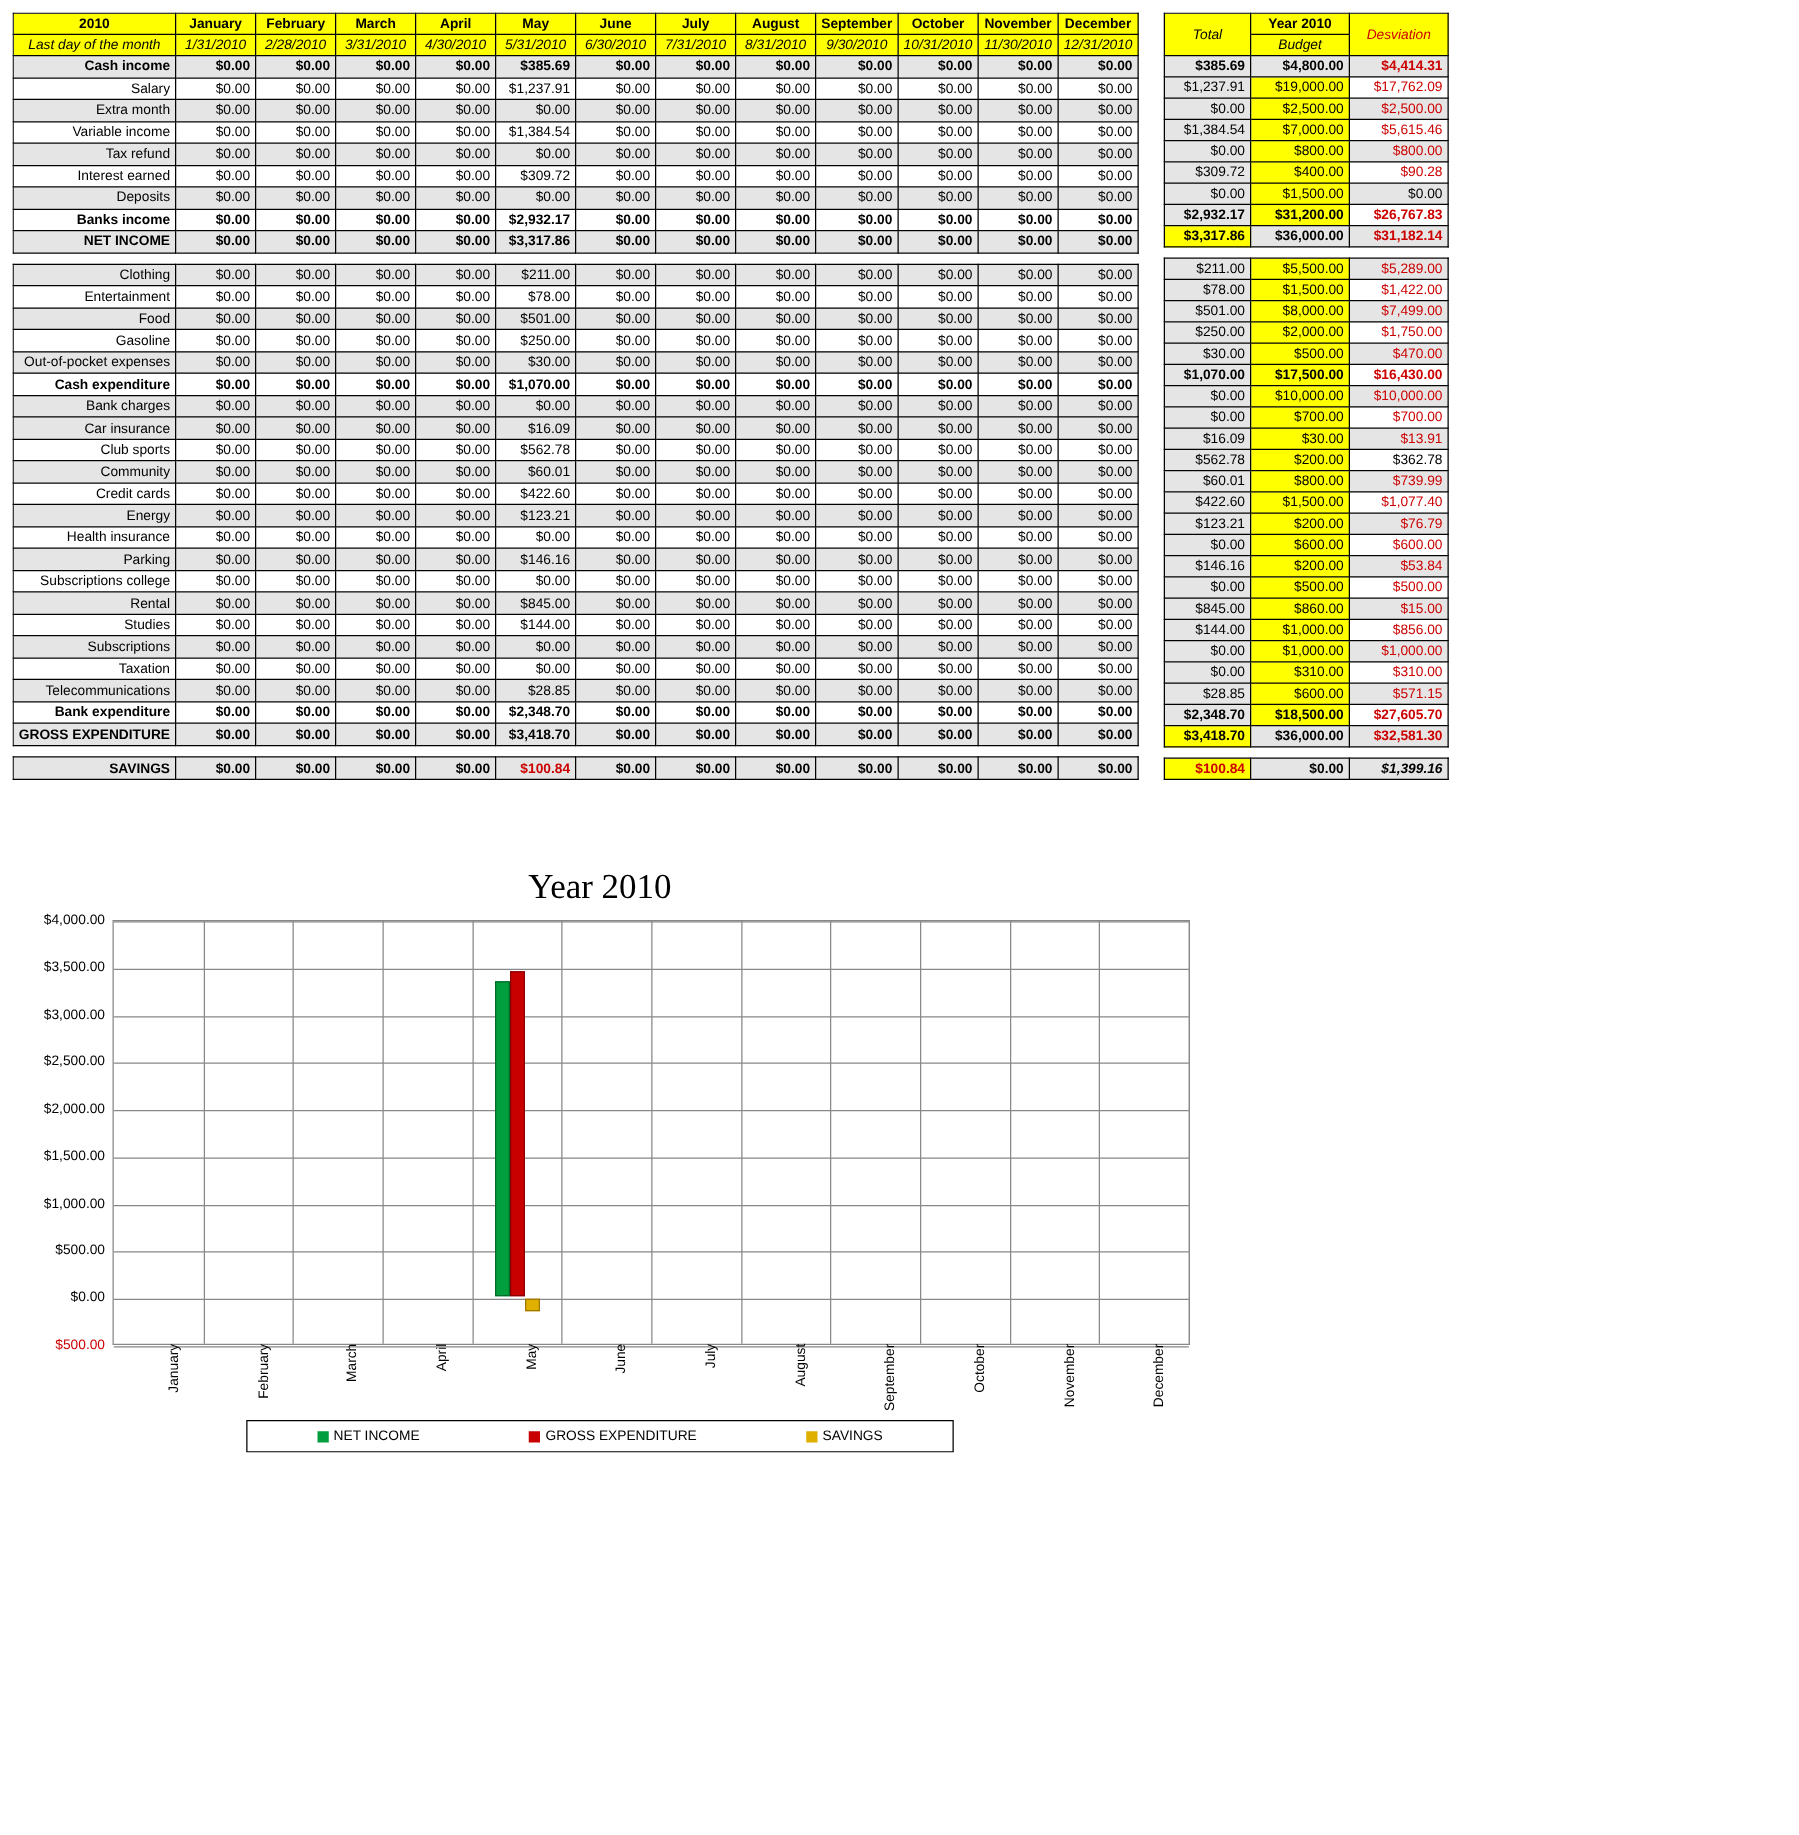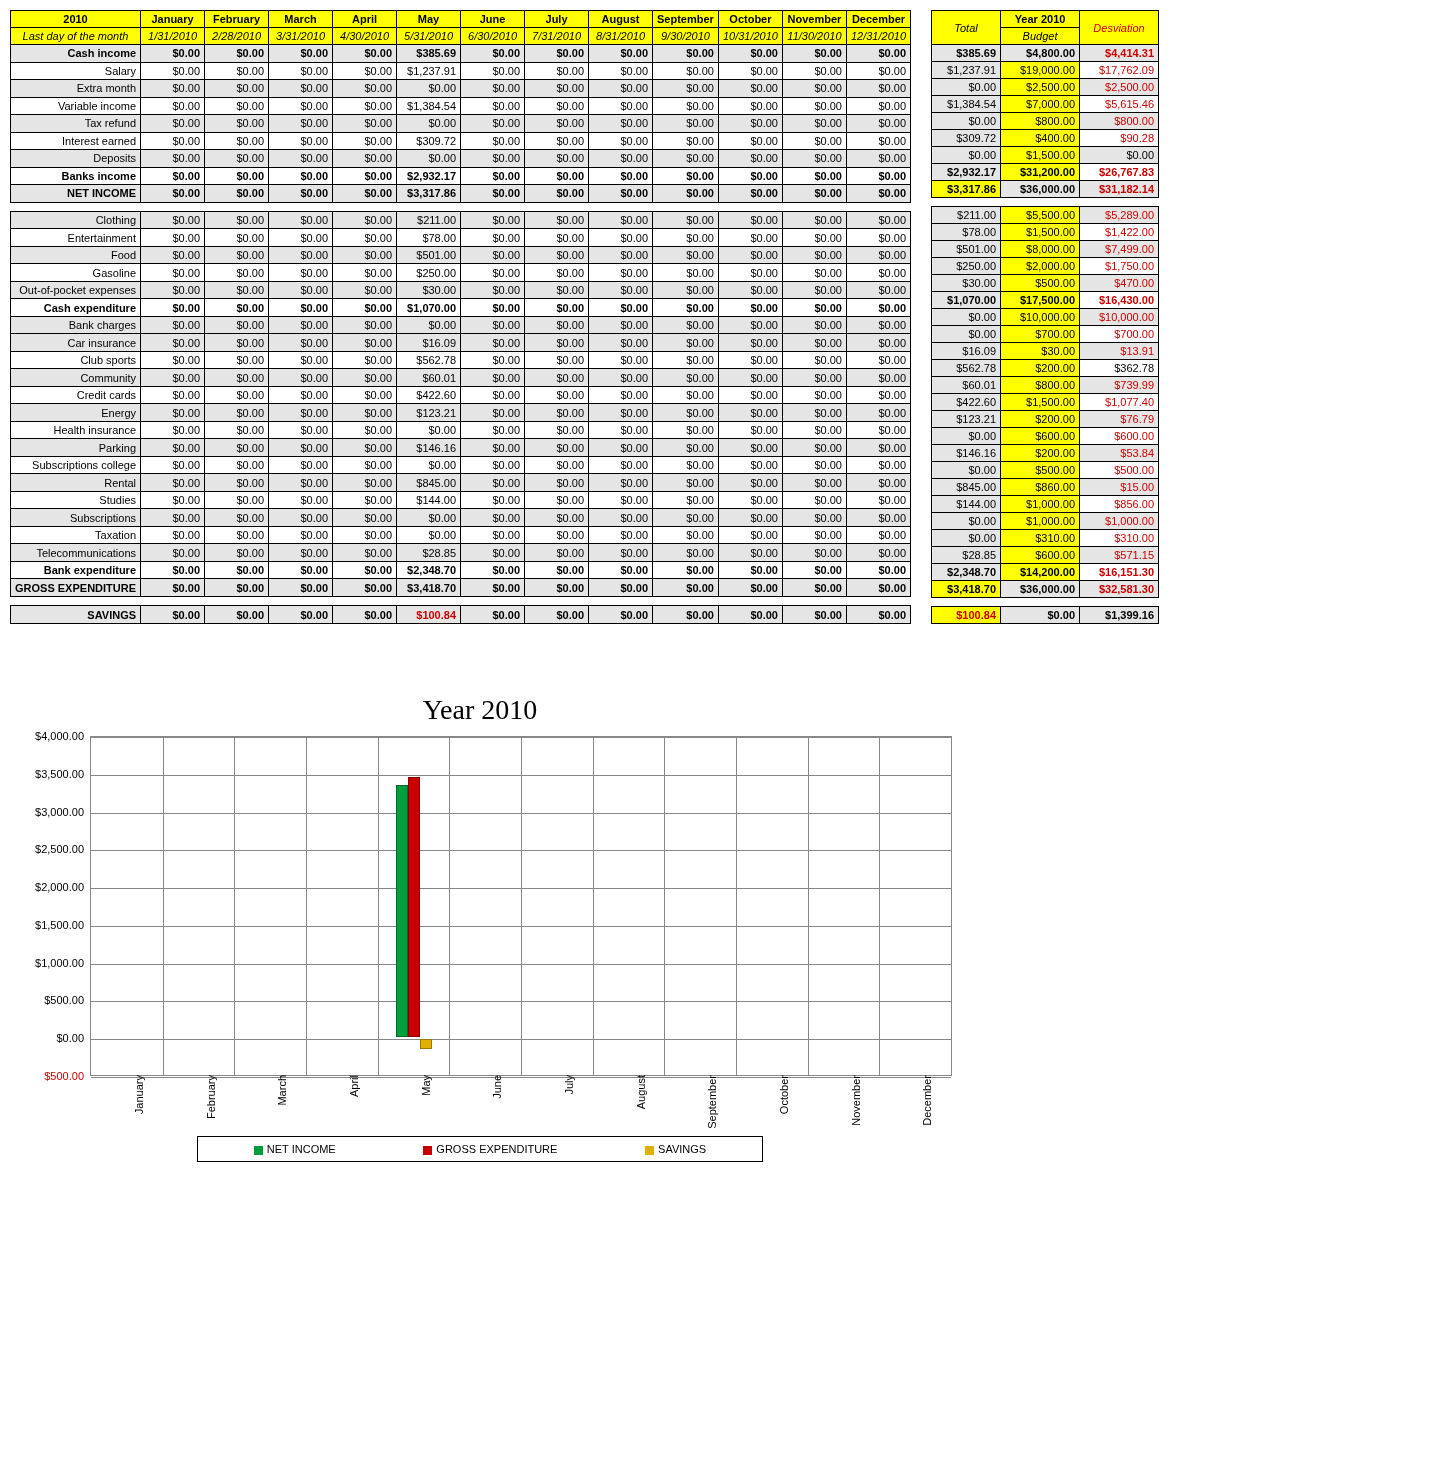--- a/index.html
+++ b/index.html
@@ -720,35 +720,35 @@
           <td class="val budget">$310.00</td>
           <td class="val dev">$310.00</td>
         </tr>
         <tr class="alt">
           <td class="val total">$28.85</td>
           <td class="val budget">$600.00</td>
           <td class="val dev">$571.15</td>
         </tr>
         <tr class="bold">
           <td class="val total">$2,348.70</td>
-          <td class="val budget">$14,200.00</td>
-          <td class="val dev">$16,151.30</td>
+          <td class="val budget">$18,500.00</td>
+          <td class="val dev">$27,605.70</td>
         </tr>
         <tr class="alt bold">
           <td class="val total" style="background: rgb(255, 255, 0);">$3,418.70</td>
           <td class="val budget">$36,000.00</td>
           <td class="val dev">$32,581.30</td>
         </tr>
         <tr class="spacer">
           <td colspan="3" style="border: none;"></td>
         </tr>
         <tr class="alt bold">
           <td class="val total red" style="background: rgb(255, 255, 0);">$100.84</td>
           <td class="val budget">$0.00</td>
-          <td class="val dev" style="color: rgb(0, 0, 0);">$1,399.16</td>
+          <td class="val dev" style="color: rgb(0, 0, 0); font-style: italic;">$1,399.16</td>
         </tr>
       </tbody>
   </table>
 </div>
 
 <div class="section-gap"></div>
 
 <div class="chart-wrap">
   <div class="chart-title">Year 2010</div>
   <div class="chart-area">

